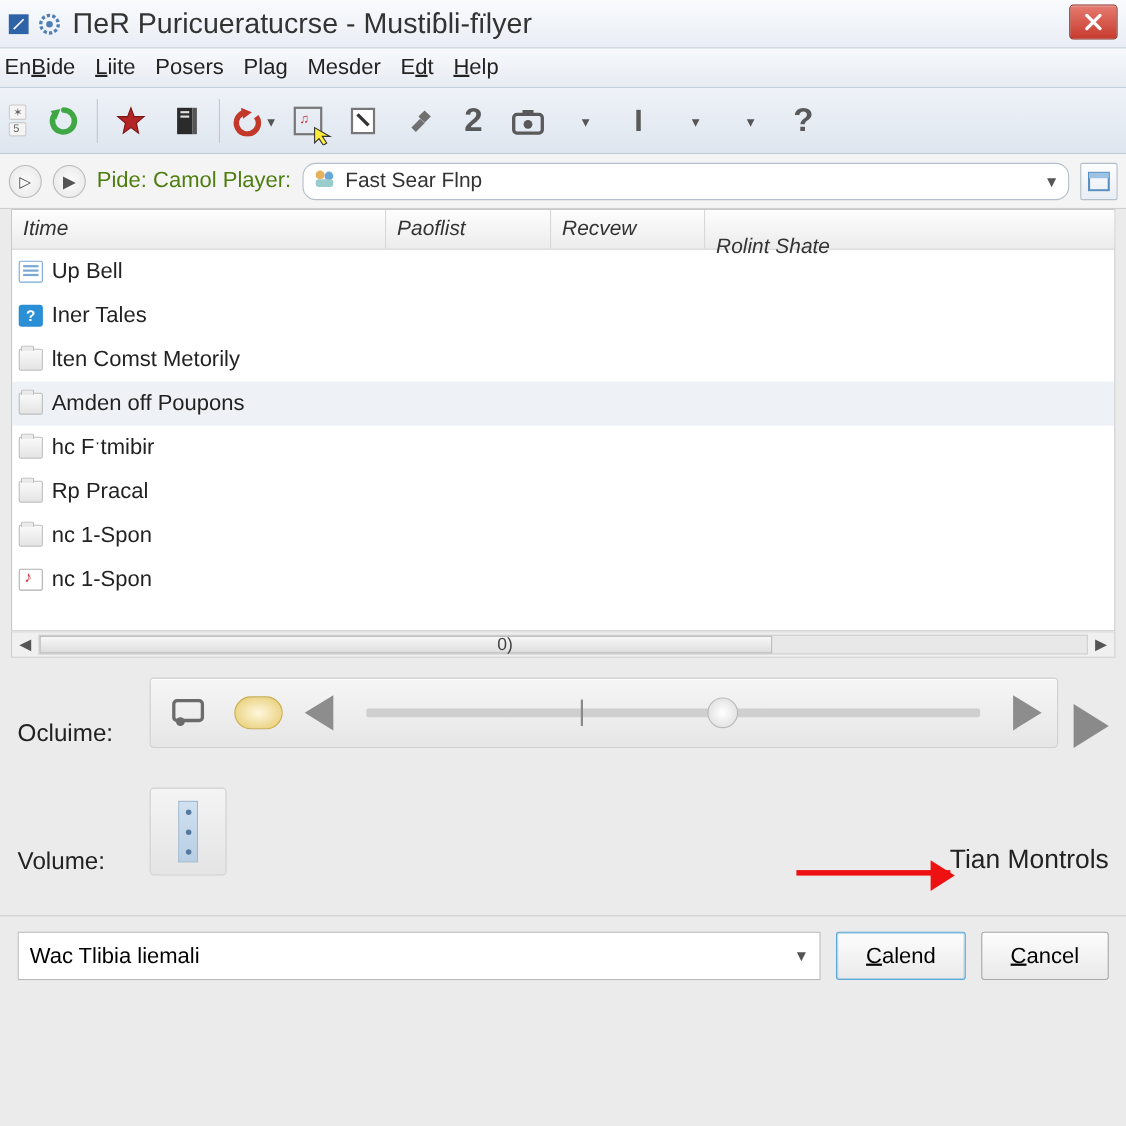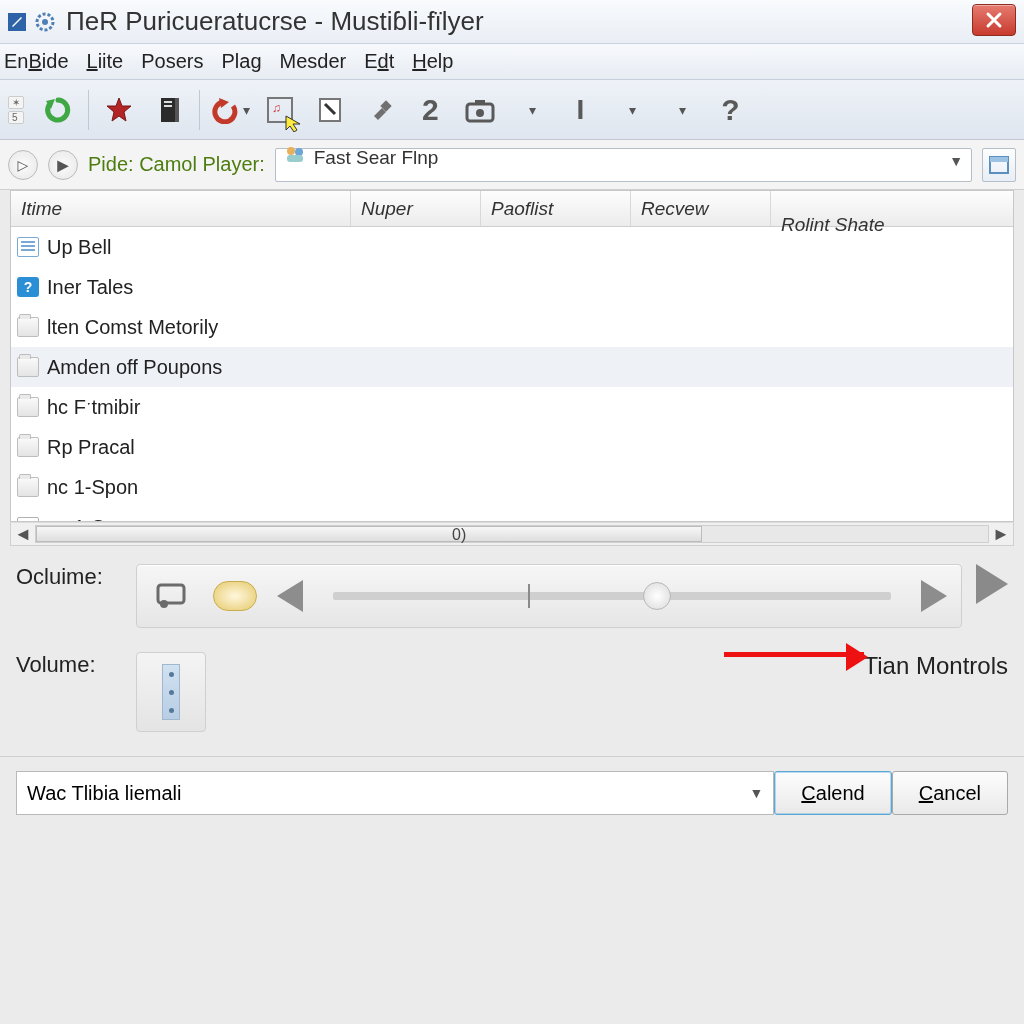--- a/index.html
+++ b/index.html
@@ -83,22 +83,22 @@
   }
   .nav-btn {
     width:30px; height:30px; border:1px solid #bbb; border-radius:50%;
     background: radial-gradient(#fcfcfc,#e6e6e6);
     display:flex; align-items:center; justify-content:center;
     color:#555; font-size:14px;
   }
   .addr-label { font-size:20px; color:#4d7c0f; }
   .search-box {
     flex:1; height:34px; border:1px solid #b5bfc9; background:#fff;
-    display:flex; align-items:flex-end; padding:12px 8px; gap:8px;
-    border-radius:2px;
+    display:flex; align-items:center; padding:0 8px; gap:8px;
+    border-radius:12px;
   }
   .search-box input {
     border:none; outline:none; flex:1; font-size:19px; color:#333; background:transparent;
   }
   .drop-arrow { color:#555; font-size:14px; }
   .mini-btn {
     width:34px; height:34px; border:1px solid #b5bfc9; background:linear-gradient(#fdfdfd,#e8eef5);
     border-radius:2px; display:flex; align-items:center; justify-content:center;
   }
   
@@ -116,21 +116,21 @@
   .th {
     padding: 6px 10px; font-size:19px; color:#333;
     border-right:1px solid #d8d8d8;
     display:flex; align-items:center;font-style:italic;
   }
   .col0 { width: 340px; }
   .col1 { width: 130px; }
   .col2 { width: 140px; }
   .col3 { width: 150px; }
   .col4 { flex:1; border-right:none;margin-top:28px; }
-  .tbody { height: 294px; overflow:hidden; }
+  .tbody { height: 346px; overflow:hidden; }
   .trow {
     display:flex; align-items:center;
     height:40px; padding-left:6px;
     font-size:20px; color:#222;
     gap:8px;
   }
   .trow.sel { background:#eef1f6; }
   .ficon {
     width:22px; height:20px;
     display:inline-block;
@@ -166,21 +166,21 @@
     margin:0 10px; display:flex; align-items:center;
   }
   .hscroll .arrow { width:24px; text-align:center; color:#555; }
   .hscroll .track { flex:1; height:18px; background:#e8e8e8; border:1px solid #cfcfcf; position:relative; }
   .hscroll .thumb { position:absolute; left:0; top:0; bottom:0; width:70%; background:linear-gradient(#f7f7f7,#dedede); border:1px solid #bcbcbc; }
   .hscroll .lbl { position:absolute; left:50%; top:0; transform:translateX(-50%); font-size:16px; color:#444; }
   
   .lower {
     background:#ebebeb; padding: 18px 16px 0 16px;
   }
-  .ctrl-row { display:flex; align-items:flex-start; margin-bottom:24px; }
+  .ctrl-row { display:flex; align-items:flex-end; margin-bottom:36px; }
   .lbl { font-size:22px; color:#222; width:120px; }
   .player-box {
     background: linear-gradient(#f6f6f6,#e6e6e6);
     border:1px solid #cfcfcf; border-radius:4px;
     height:64px; flex:1;
     display:flex; align-items:center; padding:0 14px; gap:20px;
     box-shadow: inset 0 1px 0 #fff;
   }
   .pbtn {
     width:42px; height:42px; display:flex; align-items:center; justify-content:center;
@@ -223,21 +223,21 @@
     position:relative;
   }
   .red-arrow::after {
     content:""; position:absolute; right:-4px; top:-14px;
     border-top:14px solid transparent; border-bottom:14px solid transparent; border-left:22px solid #e11;
   }
   .annot { font-size:24px; color:#222; }
   
   .bottom-row {
     border-top:1px solid #cfcfcf;
-    padding:14px 16px; display:flex; align-items:center; 
+    padding:14px 16px; display:flex; align-items:center; gap:14px;
     background:#ebebeb;
   }
   .combo {
     flex:1; height:44px; border:1px solid #b9b9b9; background:#fff;
     display:flex; align-items:center; padding:0 10px; justify-content:space-between;
     font-size:20px;
   }
   .btn {
     height:44px; padding:0 26px; font-size:20px;
     background: linear-gradient(#fdfdfd,#e9e9e9);
@@ -369,21 +369,20 @@
     <svg width="20" height="18">
         <rect x="1" y="1" width="18" height="16" fill="none" stroke="#5a8fc0" stroke-width="2"></rect>
         <rect x="1" y="1" width="18" height="5" fill="#9cc2e4"></rect>
       </svg>
   </div>
 </div>
 
 <div class="table-wrap">
   <div class="thead">
     <div class="th col0">Itime</div>
-    <div class="th col1">Nuper</div>
     <div class="th col3">Paoflist</div>
     <div class="th col2">Recvew</div>
     <div class="th col4">Rolint Shate</div>
   </div>
   <div class="tbody">
     <div class="trow">
       <span class="ficon doc-ic"></span>
       <span>Up Bell</span>
     </div>
     <div class="trow">

